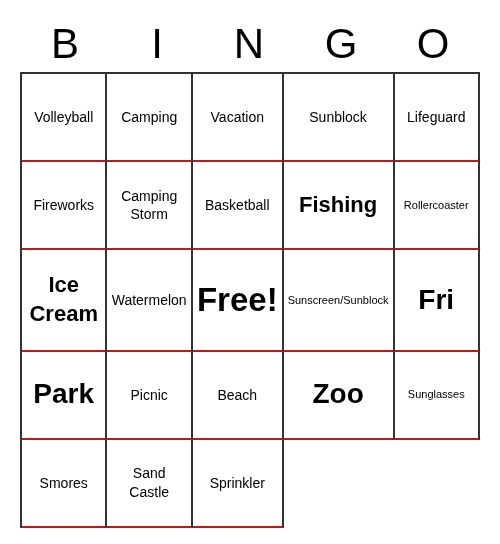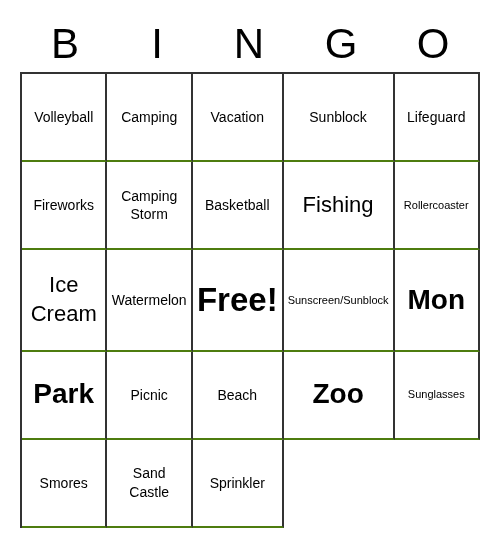--- a/index.html
+++ b/index.html
@@ -28,39 +28,39 @@
       letter-spacing: 2px;
     }
     .bingo-grid {
       display: grid;
       grid-template-columns: repeat(5, 1fr);
       border-left: 2px solid #333;
       border-top: 2px solid #333;
     }
     .bingo-cell {
       border-right: 2px solid #333;
-      border-bottom: 2px solid #4d7c0f;
+      border-bottom: 2px solid #b91c1c;
       min-height: 88px;
       display: flex;
       align-items: center;
       justify-content: center;
       text-align: center;
       padding: 21px 4px;
     }
     .cell-text {
       font-size: 14px;
       line-height: 1.3;
     }
     .cell-text.large {
       font-size: 28px;
       font-weight: bold;
     }
     .cell-text.medium-large {
       font-size: 22px;
-      font-weight: normal;
+      font-weight: bold;
     }
     .cell-text.small {
       font-size: 11px;
     }
     .cell-text.free {
       font-size: 33px;
       font-weight: bold;
     }
   </style>
 </head>
@@ -111,21 +111,21 @@
       <div class="bingo-cell">
         <span class="cell-text ">Watermelon</span>
       </div>
       <div class="bingo-cell">
         <span class="cell-text free">Free!</span>
       </div>
       <div class="bingo-cell">
         <span class="cell-text small">Sunscreen/Sunblock</span>
       </div>
       <div class="bingo-cell">
-        <span class="cell-text large">Mon</span>
+        <span class="cell-text large">Fri</span>
       </div>
       <div class="bingo-cell">
         <span class="cell-text large">Park</span>
       </div>
       <div class="bingo-cell">
         <span class="cell-text ">Picnic</span>
       </div>
       <div class="bingo-cell">
         <span class="cell-text ">Beach</span>
       </div>

